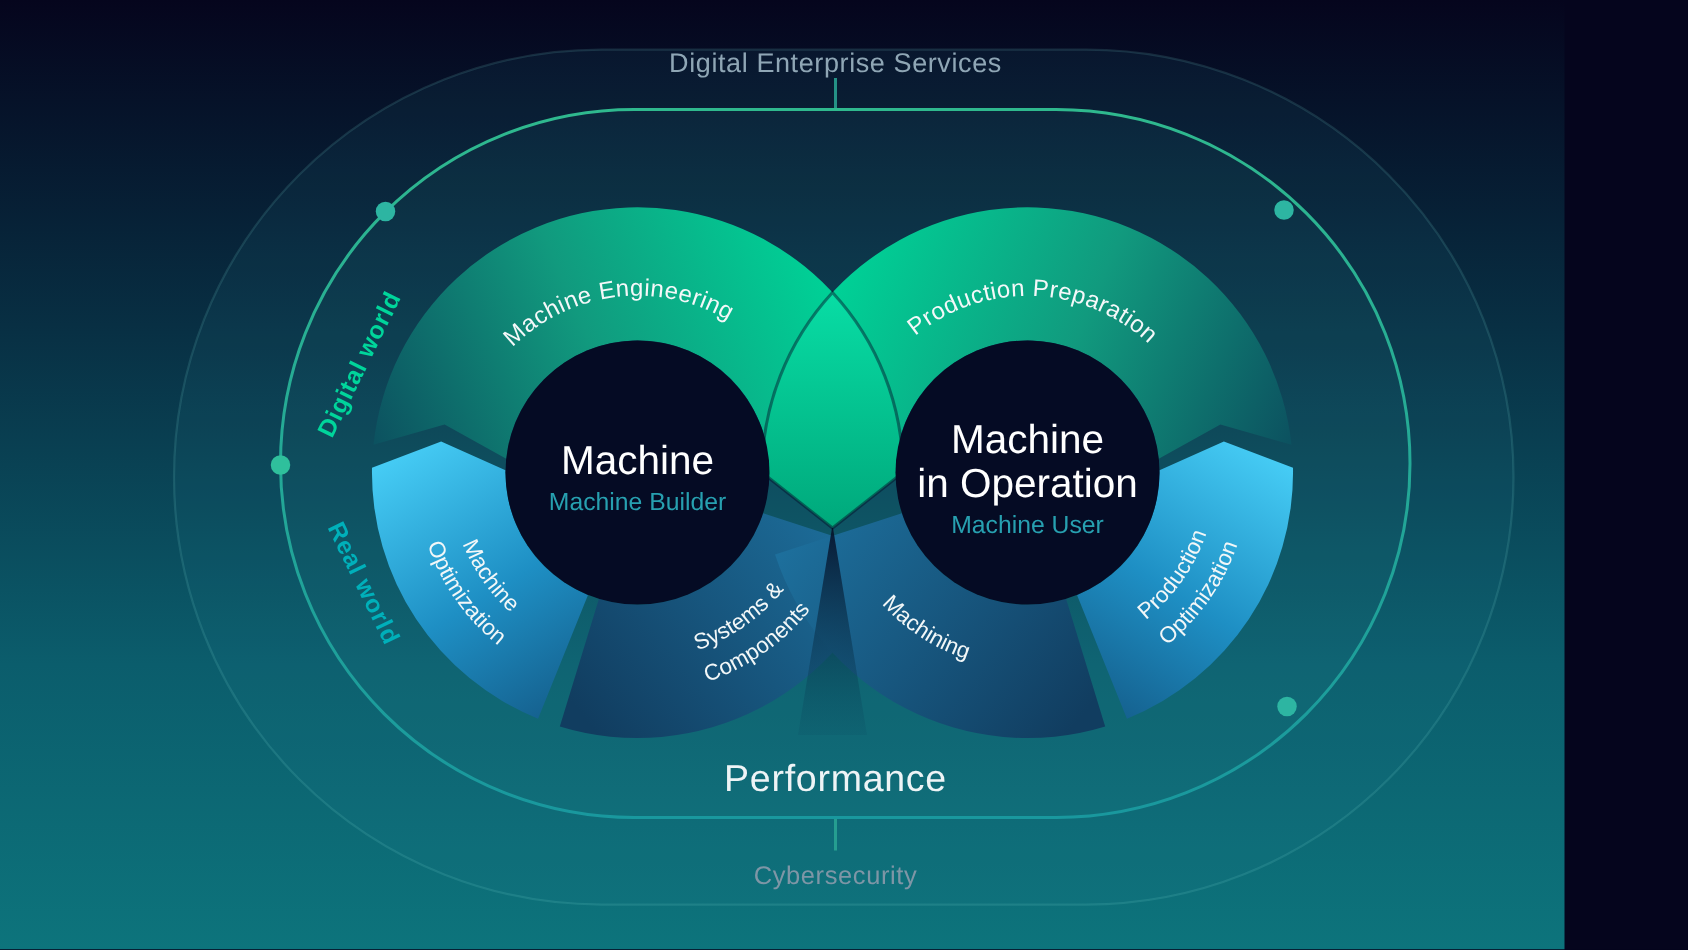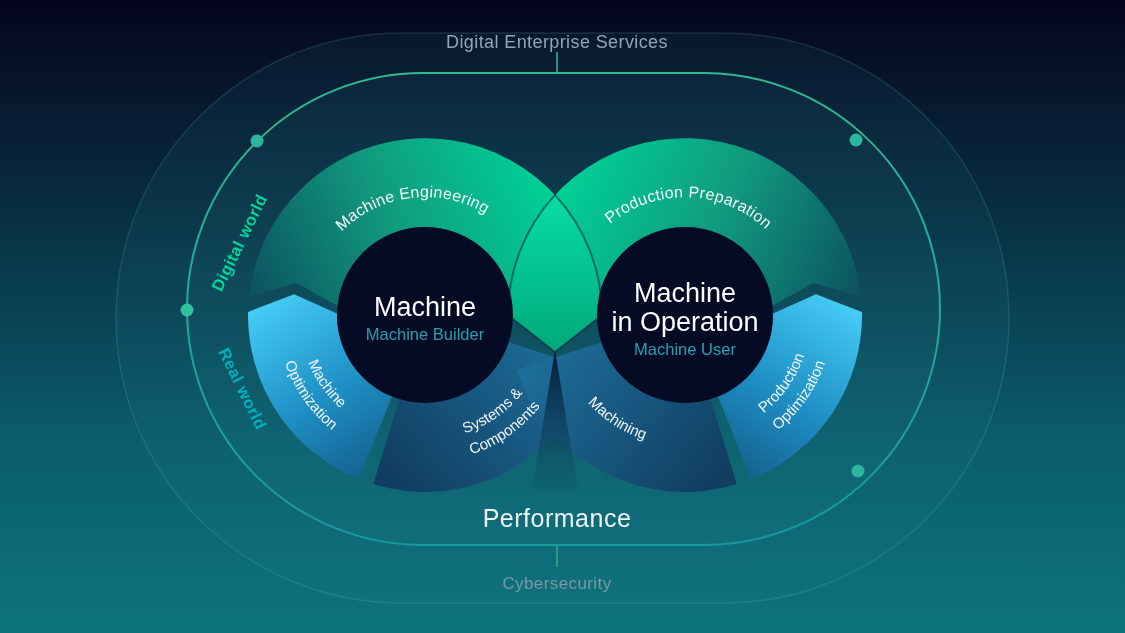--- a/index.html
+++ b/index.html
@@ -1,16 +1,16 @@
 <!DOCTYPE html>
 <html><head>
 <meta charset="utf-8">
 <style>
   html,body{margin:0;padding:0;background:#05051d;}
-  .stage{position:relative;width:1125px;height:633px;overflow:hidden;}
+  .stage{position:relative;width:1043px;height:633px;overflow:hidden;}
   svg{display:block;}
   text{font-family:"Liberation Sans","DejaVu Sans",sans-serif;}
   .lbl-frame{fill:#8fa6b5;font-size:18px;letter-spacing:.4px;}
   .lbl-cyber{fill:#7e96a6;font-size:17px;letter-spacing:.4px;}
   .lbl-performance{fill:#eef4f6;font-size:25px;letter-spacing:.5px;}
   .lbl-world{font-size:16.5px;font-weight:bold;letter-spacing:.5px;}
   .lbl-ring{fill:#f2f7f8;font-size:15px;}
   .lbl-ring-big{fill:#f4f8f9;font-size:16px;letter-spacing:.3px;}
   .lbl-title{fill:#ffffff;font-size:27px;font-weight:500;}
   .lbl-sub{fill:#27a0b0;font-size:16.5px;}

